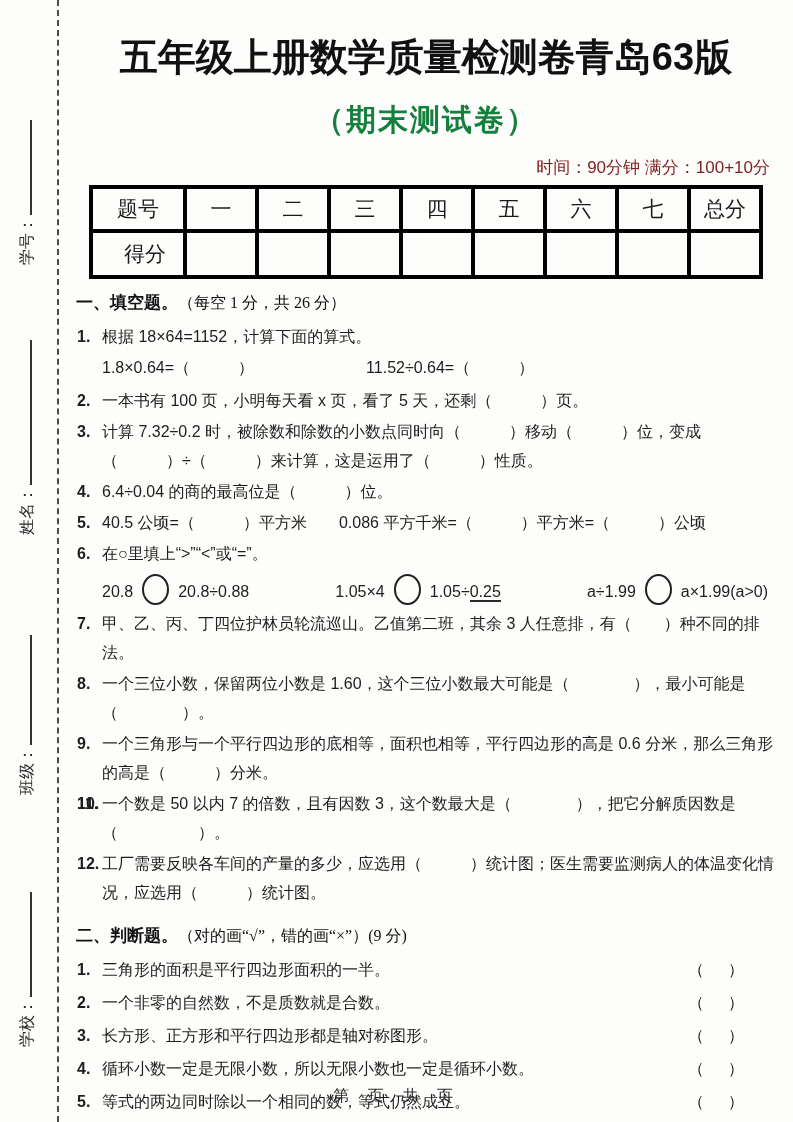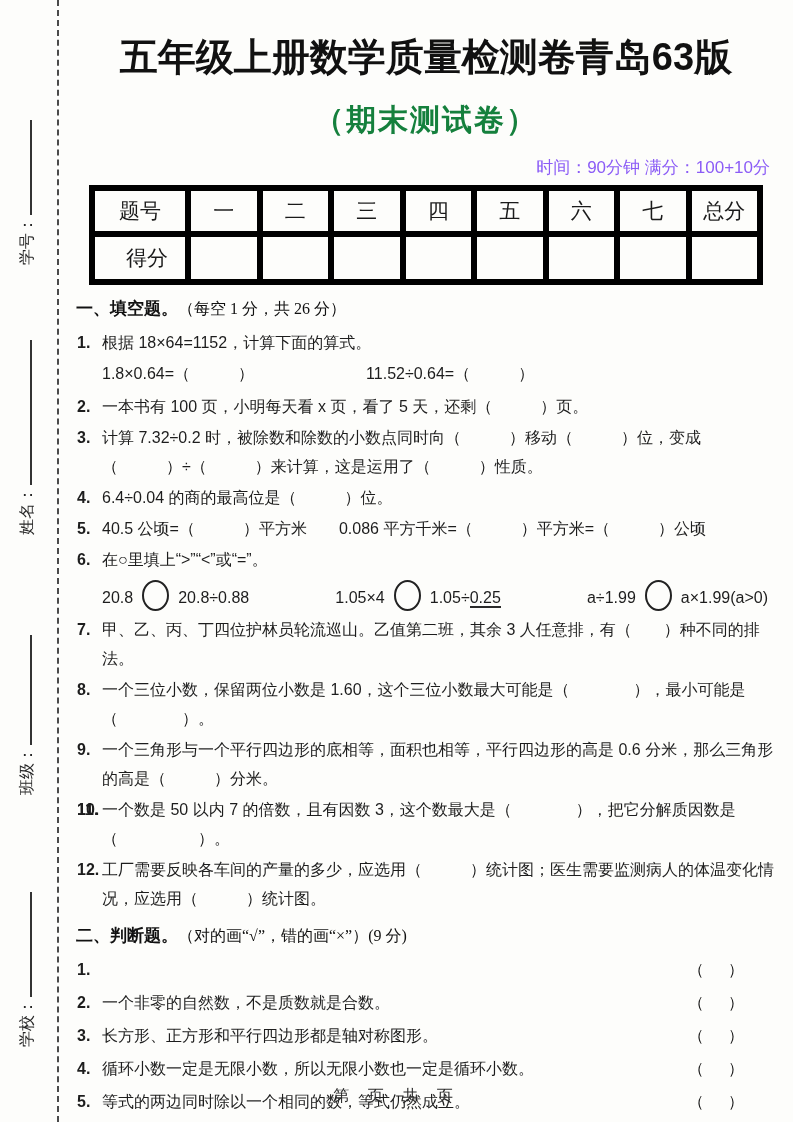--- a/index.html
+++ b/index.html
@@ -21,27 +21,27 @@
   .sb-line { display:inline-block; height:3px; border-bottom:2px solid #333; margin-left:2px; }
 
   
   .main { position:absolute; left:76px; top:26px; width:700px; }
 
   .title {
     margin:6px 0 0; text-align:center; font-size:38px; font-weight:bold;
     letter-spacing:0px; color:#111;
   }
   .subtitle { margin:17px 0 0; text-align:center; font-size:30px; font-weight:bold; letter-spacing:2px; color:#15803d; }
-  .time-info { margin:15px 6px 6px 0; text-align:right; font-size:17px; color:#8b5cf6; }
+  .time-info { margin:15px 6px 6px 0; text-align:right; font-size:17px; color:#7f1d1d; }
 
   table.score {
     width:674px; margin-left:13px; border-collapse:collapse; table-layout:fixed;
   }
   table.score td {
-    border:6px solid #000000; text-align:center; font-size:21px; color:#1a1a1a;
+    border:4px solid #000000; text-align:center; font-size:21px; color:#1a1a1a;
     height:40px; padding:0;
   }
   table.score tr.body-row td { height:42px;padding-left:14px; }
   table.score td.lbl { width:90px; }
 
   .section { margin-top:1px; }
   .sec-heading { font-size:17px; font-weight:bold; color:#111; line-height:31px; margin:8px 0 4px; }
   .sec-heading .note { font-weight:normal; font-size:16px; font-family:"Liberation Serif", serif; }
 
   .q { position:relative; padding-left:26px; font-size:16px; line-height:29px; margin-bottom:2px; color:#1d1d1d; }
@@ -137,21 +137,21 @@
           <div class="q"><span class="q-num">12.</span><span>工厂需要反映各车间的产量的多少，应选用（　　　）统计图；医生需要监测病人的体温变化情况，应选用（　　　）统计图。</span></div>
         </div>
     </div>
 
     <div class="sec2">
       <div class="sec-heading">
         <span>二、判断题。</span><span class="note">（对的画“√”，错的画“×”）(9 分)</span>
       </div>
       <div id="judge-items">
           <div class="j-item">
-            <span class="j-text"><span class="j-num">1.</span></span>
+            <span class="j-text"><span class="j-num">1.</span><span>三角形的面积是平行四边形面积的一半。</span></span>
             <span class="j-bracket">（　）</span>
           </div>
           <div class="j-item">
             <span class="j-text"><span class="j-num">2.</span><span>一个非零的自然数，不是质数就是合数。</span></span>
             <span class="j-bracket">（　）</span>
           </div>
           <div class="j-item">
             <span class="j-text"><span class="j-num">3.</span><span>长方形、正方形和平行四边形都是轴对称图形。</span></span>
             <span class="j-bracket">（　）</span>
           </div>

